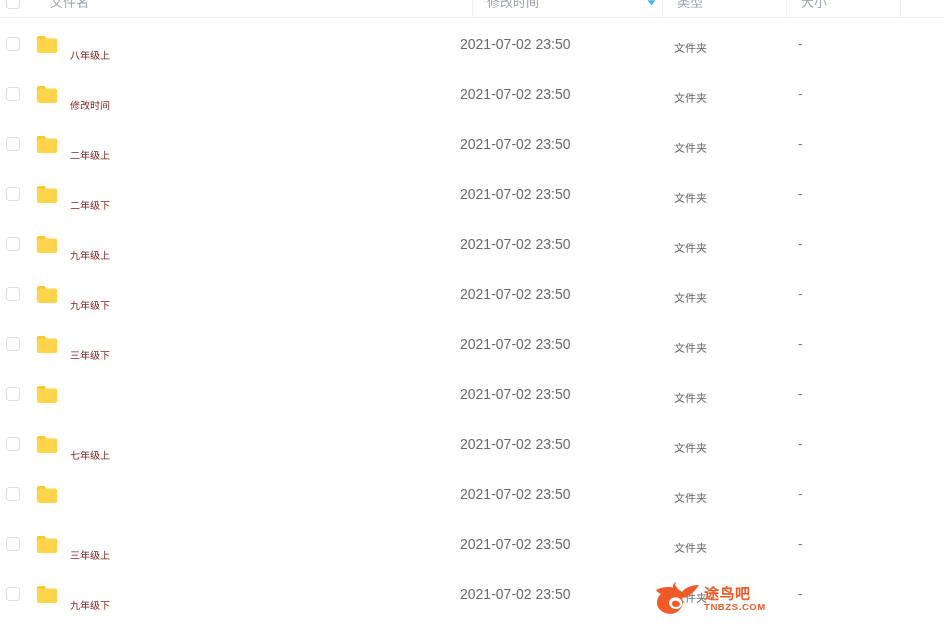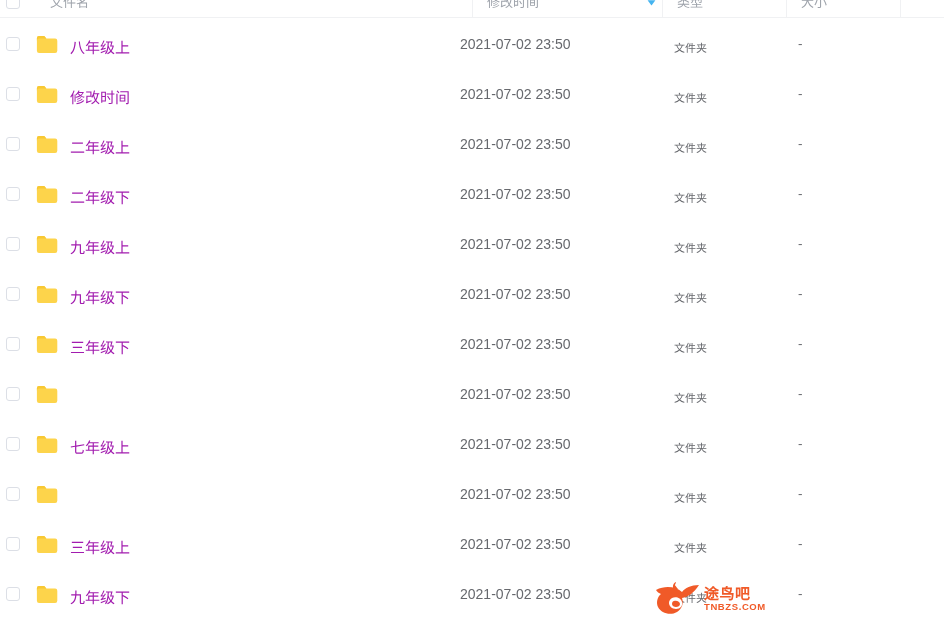--- a/index.html
+++ b/index.html
@@ -106,25 +106,25 @@
     left: 36px;
     top: 16px;
     width: 22px;
     height: 19px;
   }
   .folder-icon svg { display: block; }
 
   .fname {
     position: absolute;
     left: 70px;
-    top: 4px;
+    top: 12px;
     height: 50px;
     line-height: 50px;
-    font-size: 15px;
-    color: #a21caf;
+    font-size: 10px;
+    color: #7f1d1d;
     white-space: nowrap;
     cursor: pointer;
   }
 
   .ftime {
     position: absolute;
     left: 460px;
     top: 0;
     height: 50px;
     line-height: 50px;

